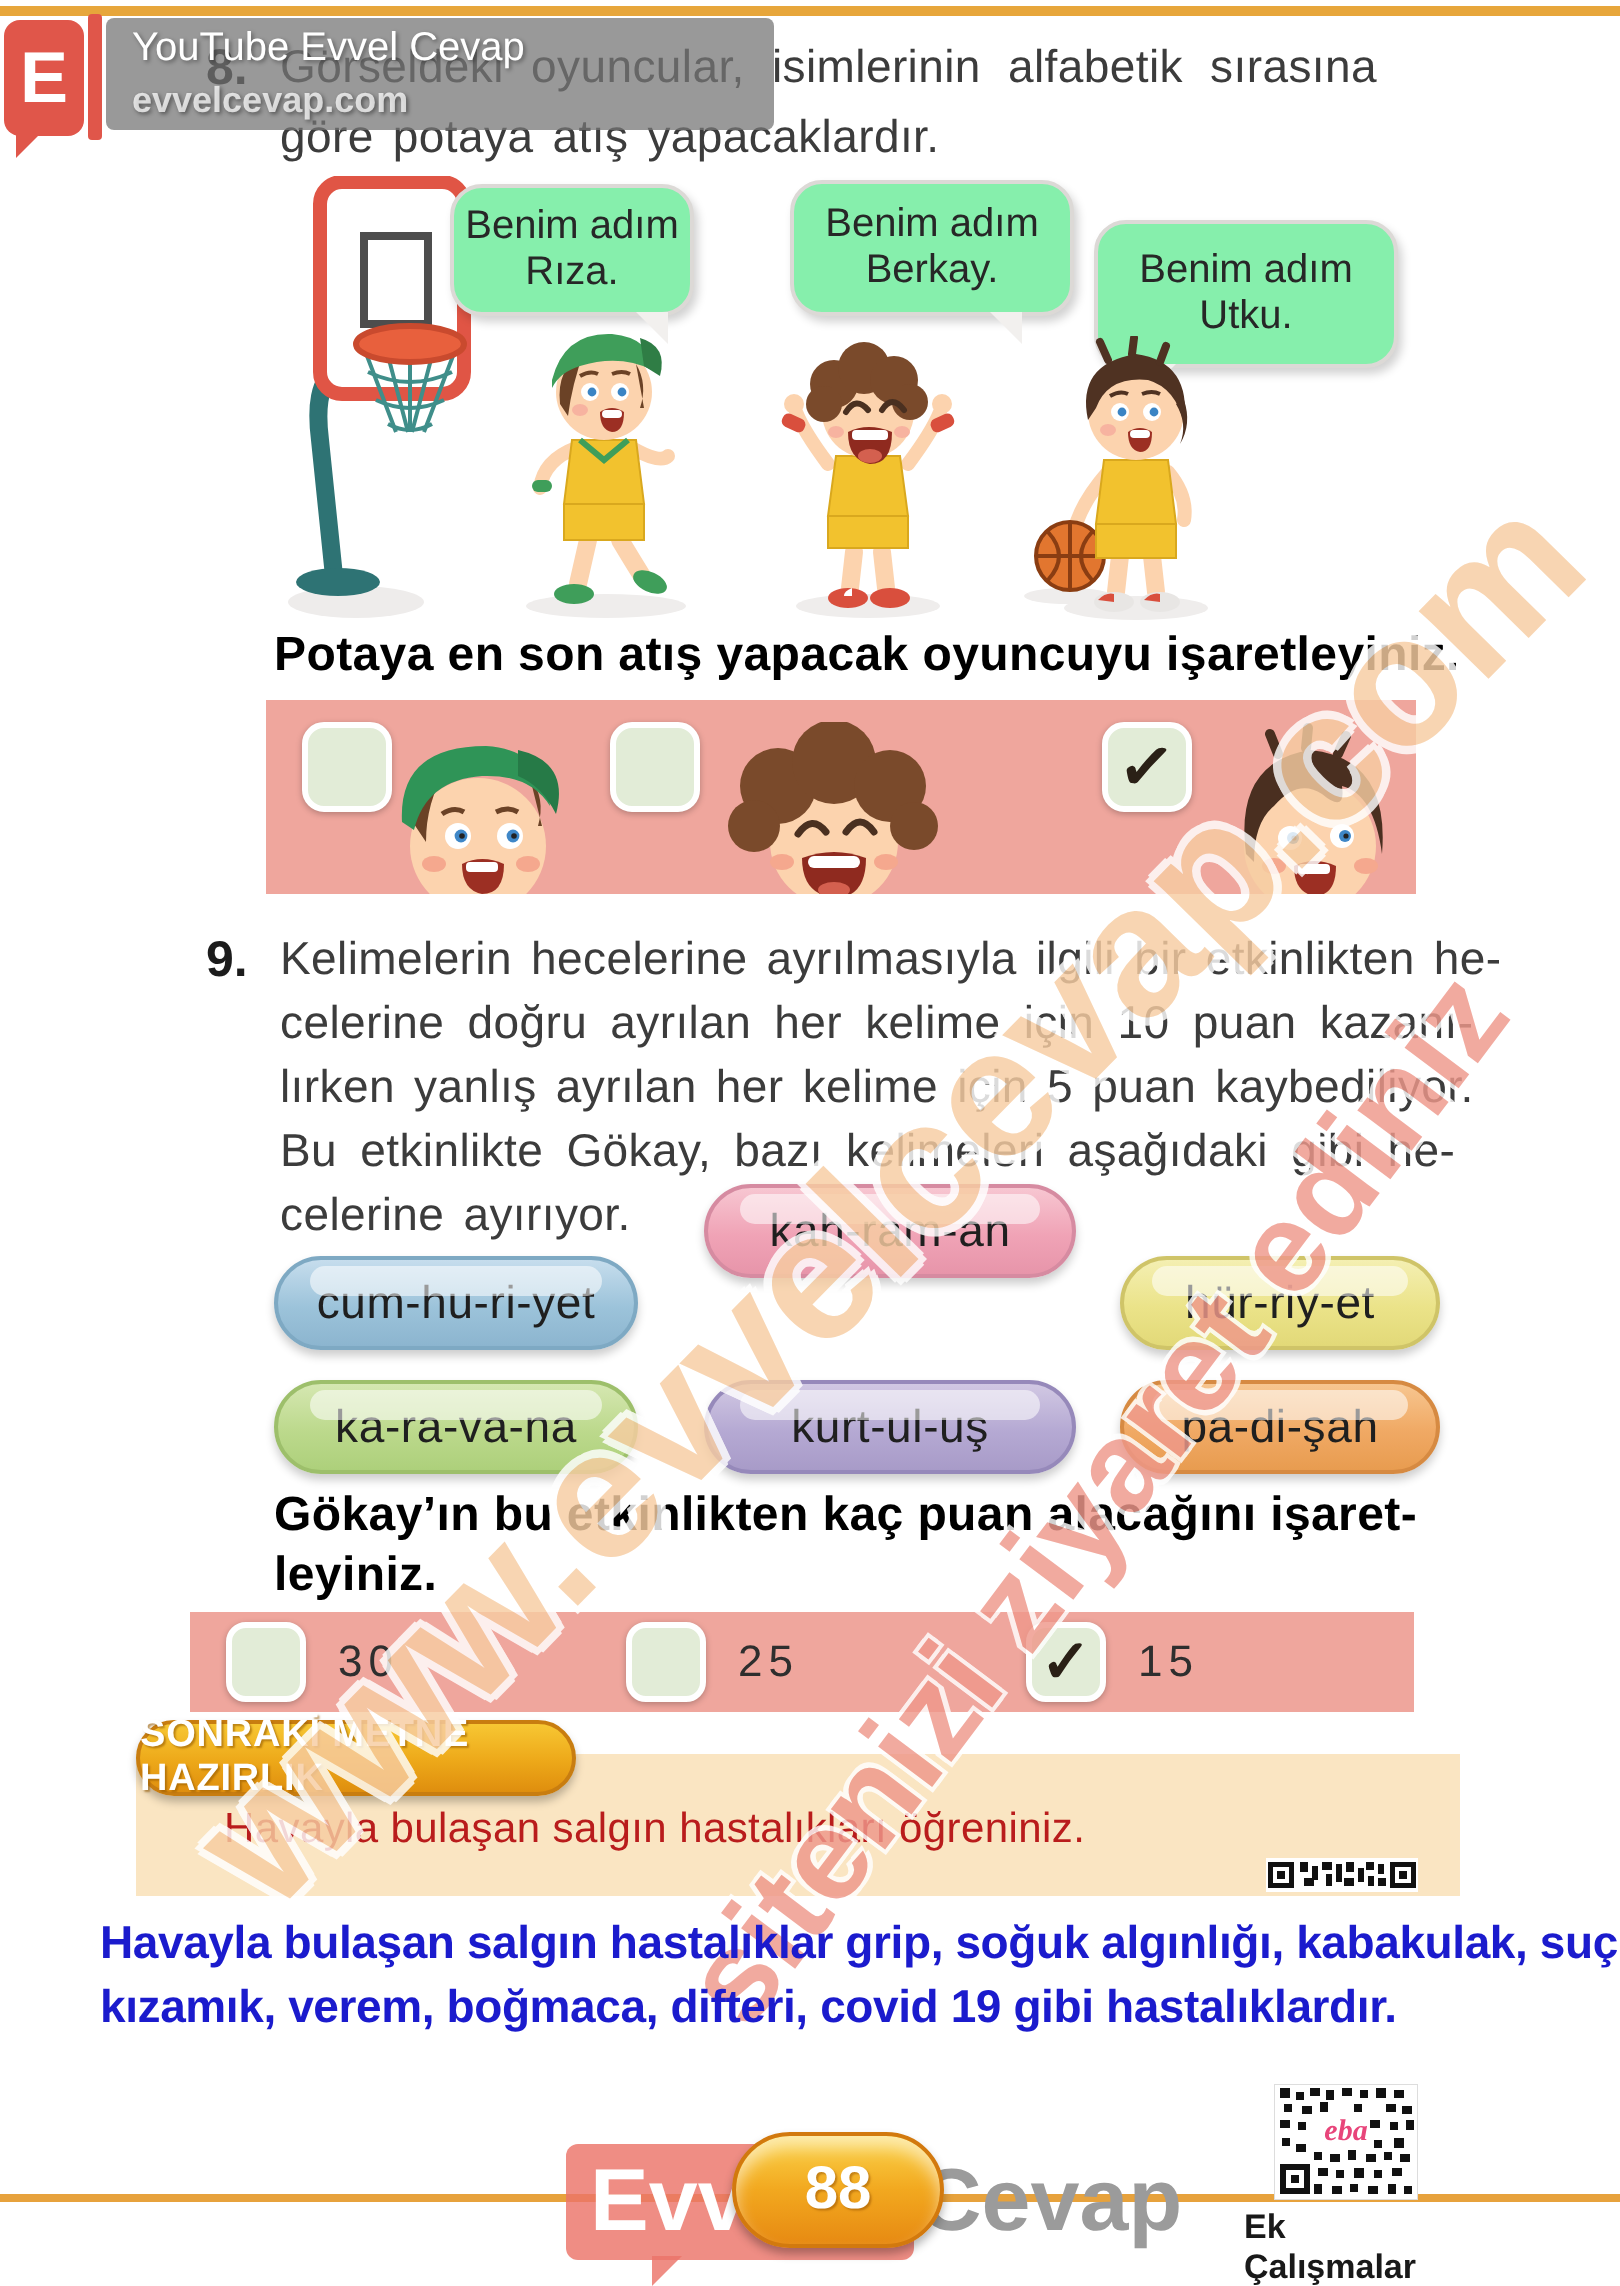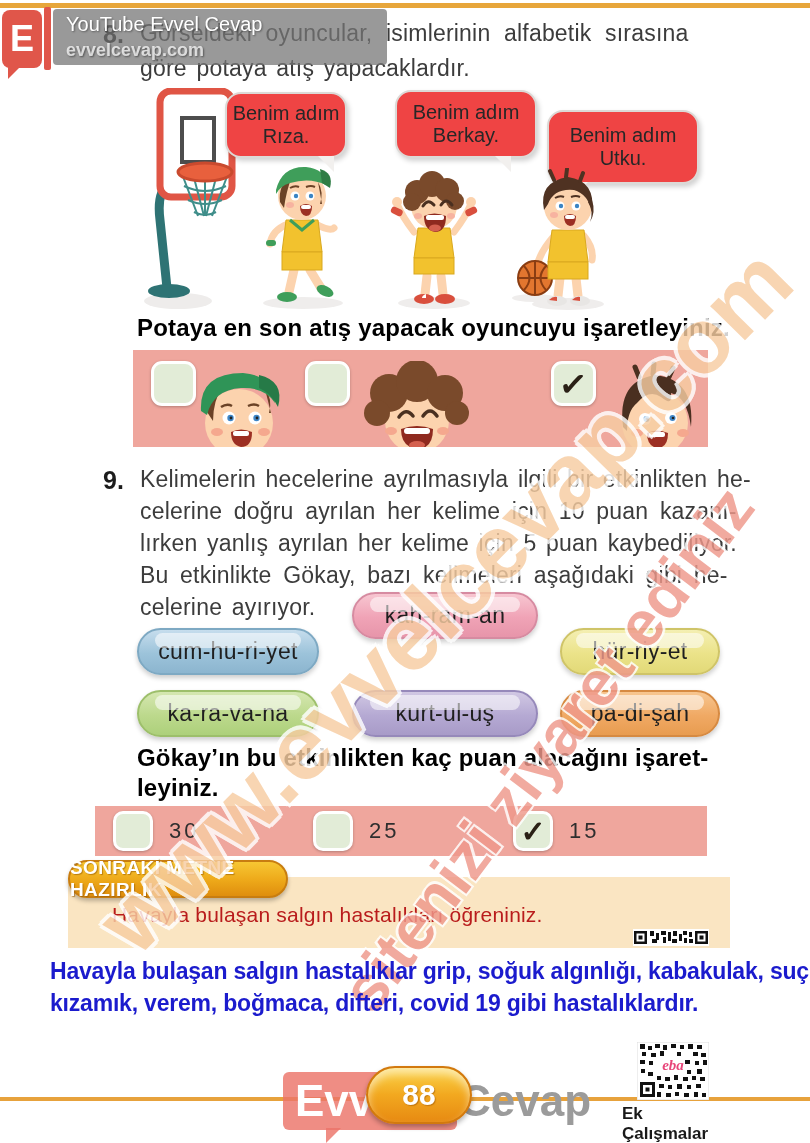--- a/index.html
+++ b/index.html
@@ -19,21 +19,21 @@
   .hdr-box{left:53px;top:9px;width:334px;height:56px;background:rgba(118,118,118,.74);border-radius:4px;z-index:9}
   .hdr-title{left:66px;top:13px;z-index:10;color:#fff;font-size:20px;text-shadow:1px 1px 2px rgba(0,0,0,.4)}
   .hdr-site{left:66px;top:40px;z-index:10;color:rgba(255,255,255,.75);font-size:18px;font-weight:bold;text-shadow:1px 1px 2px rgba(0,0,0,.45)}
 
   
   .qnum{font-weight:bold;font-size:25px;color:#1c1c1c;z-index:2}
   .qline{font-size:23px;color:#3c3c3c;letter-spacing:.2px;word-spacing:3px;z-index:2;white-space:nowrap}
   .prompt{font-weight:bold;font-size:24px;color:#000000;letter-spacing:.2px;z-index:2;white-space:nowrap}
 
   
-  .bubble{background:#ef4444;border:2px solid #dcd9d6;border-radius:16px;box-shadow:2px 3px 5px rgba(0,0,0,.18);
+  .bubble{background:#86efac;border:2px solid #dcd9d6;border-radius:16px;box-shadow:2px 3px 5px rgba(0,0,0,.18);
     display:flex;flex-direction:column;align-items:center;justify-content:center;z-index:2;
     font-size:20px;color:#272727;line-height:23px;text-align:center}
   .tail{position:absolute;width:0;height:0;border-style:solid;z-index:2}
 
   
   .band{background:#efa69d;z-index:2;overflow:hidden}
   .cb{position:absolute;width:45px;height:45px;background:#e2ecd7;border:3px solid #fff;border-radius:11px;
     box-shadow:0 1px 3px rgba(0,0,0,.25);display:flex;align-items:center;justify-content:center;
     font-size:34px;font-weight:bold;color:#2a2016}
   .cb span{transform:rotate(6deg)}

